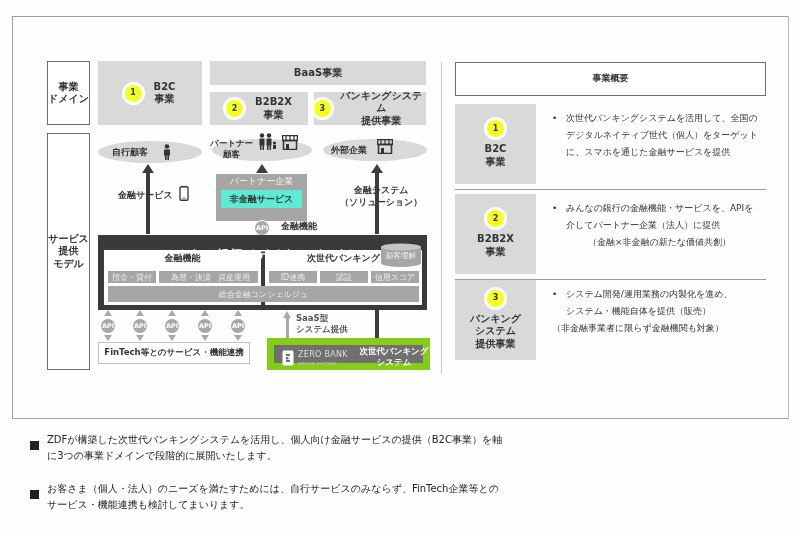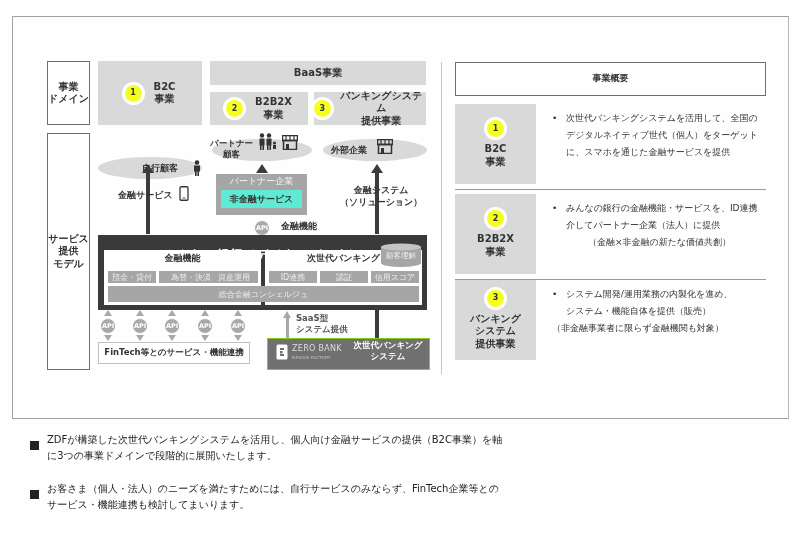--- a/index.html
+++ b/index.html
@@ -44,21 +44,21 @@
   <div class="badge" style="margin-right:12px;">2</div>
   <span style="white-space:pre-line;">B2B2X
 事業</span>
 </div>
 <div class="abs gbox" style="left:314px;top:92px;width:112px;height:33px;">
   <div class="badge" style="margin-right:6px;">3</div>
   <span style="white-space:pre-line;">バンキングシステム
 提供事業</span>
 </div>
 
-<div class="abs ellipse" style="left:98px;top:157px;width:104px;height:22px;padding-left:14px;justify-content:flex-end;">
+<div class="abs ellipse" style="left:98px;top:141px;width:104px;height:22px;padding-left:14px;">
   <span>自行顧客</span>
   <svg width="10" height="16" style="margin-left:14px;">
       <circle cx="5" cy="2.5" r="2.3" fill="#333"></circle>
       <rect x="2" y="5.5" width="6" height="6" fill="#333"></rect>
       <rect x="3" y="11" width="1.6" height="5" fill="#333"></rect>
       <rect x="5.4" y="11" width="1.6" height="5" fill="#333"></rect>
     </svg>
 </div>
 <div class="abs ellipse" style="left:212px;top:139px;width:100px;height:22px;padding-left:0px;"></div>
 <div class="abs txt" style="left:210px;top:138px;white-space:pre-line;text-align:center;font-size:8.5px;">パートナー
@@ -97,21 +97,21 @@
 
 <div class="abs arrow-head" style="left:142px;top:164px;"></div>
 <div class="abs arrow-shaft" style="left:146px;top:172px;width:4px;height:62px;"></div>
 <div class="abs txt" style="left:118px;top:190px;">金融サービス</div>
 <svg class="abs" style="left:179px;top:186px;" width="10" height="15">
     <rect x="1" y="0.75" width="8" height="13.5" rx="1.2" fill="none" stroke="#333" stroke-width="1.3"></rect>
     <line x1="3.5" y1="12" x2="6.5" y2="12" stroke="#333" stroke-width="0.8"></line>
   </svg>
 
 <div class="abs arrow-head" style="left:256px;top:164px;"></div>
-<div class="abs" style="left:216px;top:174px;width:91px;height:41px;background:#a6a6a6;">
+<div class="abs" style="left:216px;top:174px;width:91px;height:47px;background:#a6a6a6;">
   <div class="txt" style="color:#f2f2f2;font-weight:normal;margin-top:2px;font-size:9px;">パートナー企業</div>
   <div class="txt" style="background:#5eead4;margin:2px 5px 0 5px;height:18px;line-height:18px;">非金融サービス</div>
 </div>
 <div class="abs api" style="left:254px;top:220px;">API</div>
 <div class="abs txt" style="left:281px;top:221px;">金融機能</div>
 
 <div class="abs arrow-head" style="left:371px;top:164px;"></div>
 <div class="abs arrow-shaft" style="left:375px;top:172px;width:4px;height:62px;"></div>
 <div class="abs txt" style="left:340px;top:185px;white-space:pre-line;">金融システム
 （ソリューション）</div>
@@ -168,21 +168,21 @@
 <div class="abs" style="left:98px;top:342px;width:152px;height:22px;border:1px solid #bfbfbf;background:#fff;display:flex;align-items:center;justify-content:center;">
   <span class="txt" style="font-size:8.5px;">FinTech等とのサービス・機能連携</span>
 </div>
 
 <div class="abs arrow-head light" style="left:283px;top:311px;border-left-width:4px;border-right-width:4px;border-bottom-width:7px;"></div>
 <div class="abs" style="left:286px;top:318px;width:3px;height:20px;background:#a8a8a8;"></div>
 <div class="abs txt" style="left:296px;top:313px;text-align:left;white-space:pre-line;color:#555;font-size:8.5px;">SaaS型
 システム提供</div>
 <div class="abs arrow-shaft" style="left:375px;top:310px;width:4px;height:30px;"></div>
 
-<div class="abs" style="left:267px;top:338px;width:163px;height:32px;border:1px solid #84cc16;background:#707070;">
+<div class="abs" style="left:267px;top:338px;width:163px;height:32px;border:7px solid #84cc16;background:#707070;">
   <svg class="abs" style="left:8px;top:5px;" width="12" height="16">
       <rect x="0.5" y="0.5" width="11" height="15" rx="1.5" fill="#fff"></rect>
       <rect x="4" y="4" width="4" height="2" fill="#707070"></rect>
       <rect x="4" y="7" width="2.5" height="2.5" fill="#707070"></rect>
       <rect x="4" y="10" width="4" height="2" fill="#707070"></rect>
     </svg>
   <div class="abs" style="left:24px;top:5px;font-size:8px;color:#ddd;letter-spacing:0.3px;">ZERO BANK</div>
   <div class="abs" style="left:24px;top:16px;font-size:4px;color:#ccc;letter-spacing:0.3px;">DESIGN FACTORY</div>
   <div class="abs txt" style="left:82px;top:1px;width:76px;white-space:pre-line;color:#fff;font-size:8.5px;">次世代バンキング
 システム</div>
@@ -209,21 +209,21 @@
     </div>
     <div class="abs" style="left: 455px; top: 189px; width: 311px; height: 1px; background: rgb(154, 154, 154);"></div>
     <div class="abs gbox" style="left: 455px; top: 194px; width: 81px; height: 80px; flex-direction: column;">
       <div class="badge" style="margin-bottom:6px;">2</div>
       <span style="white-space:pre-line;">B2B2X
 事業</span>
     </div>
     <div class="abs desc" style="left: 552px; top: 200px; width: 215px;">
       <div style="display:flex;">
         <span style="width:14px;">•</span>
-        <span style="white-space:pre-line;">みんなの銀行の金融機能・サービスを、ID連携
+        <span style="white-space:pre-line;">みんなの銀行の金融機能・サービスを、APIを
 介してパートナー企業（法人）に提供</span>
       </div>
       <div style="text-align:center;">（金融×非金融の新たな価値共創）</div>
     </div>
     <div class="abs" style="left: 455px; top: 279px; width: 311px; height: 1px; background: rgb(154, 154, 154);"></div>
     <div class="abs gbox" style="left: 455px; top: 280px; width: 81px; height: 80px; flex-direction: column;">
       <div class="badge" style="margin-bottom:6px;">3</div>
       <span style="white-space:pre-line;">バンキング
 システム
 提供事業</span>

